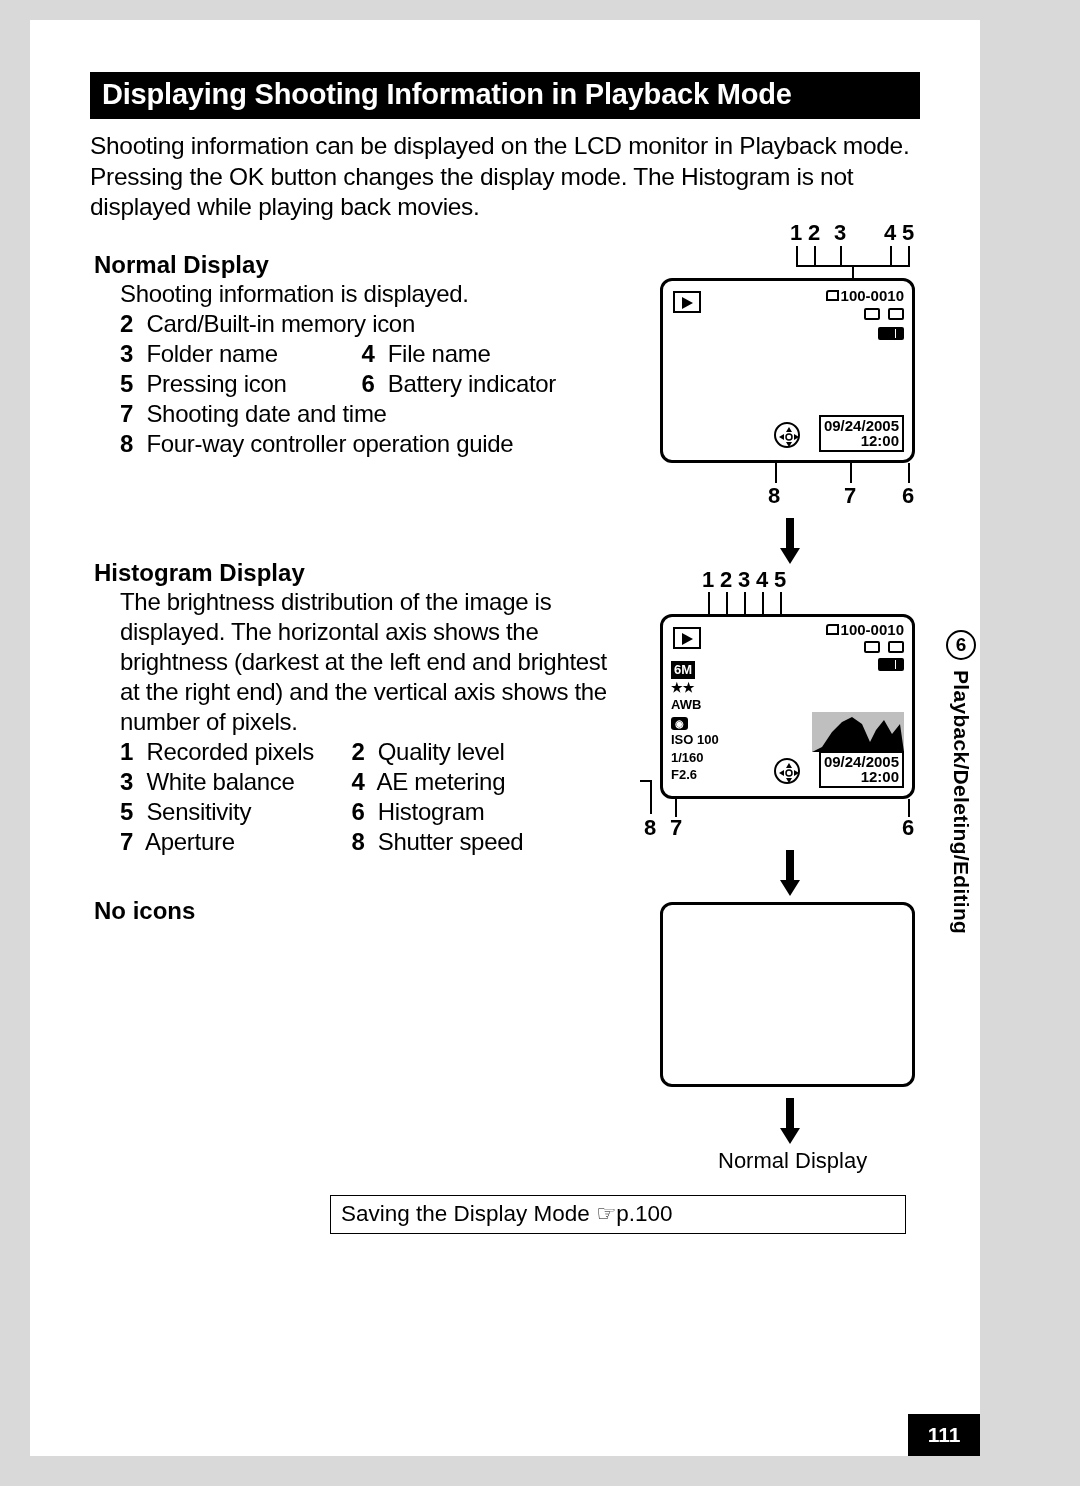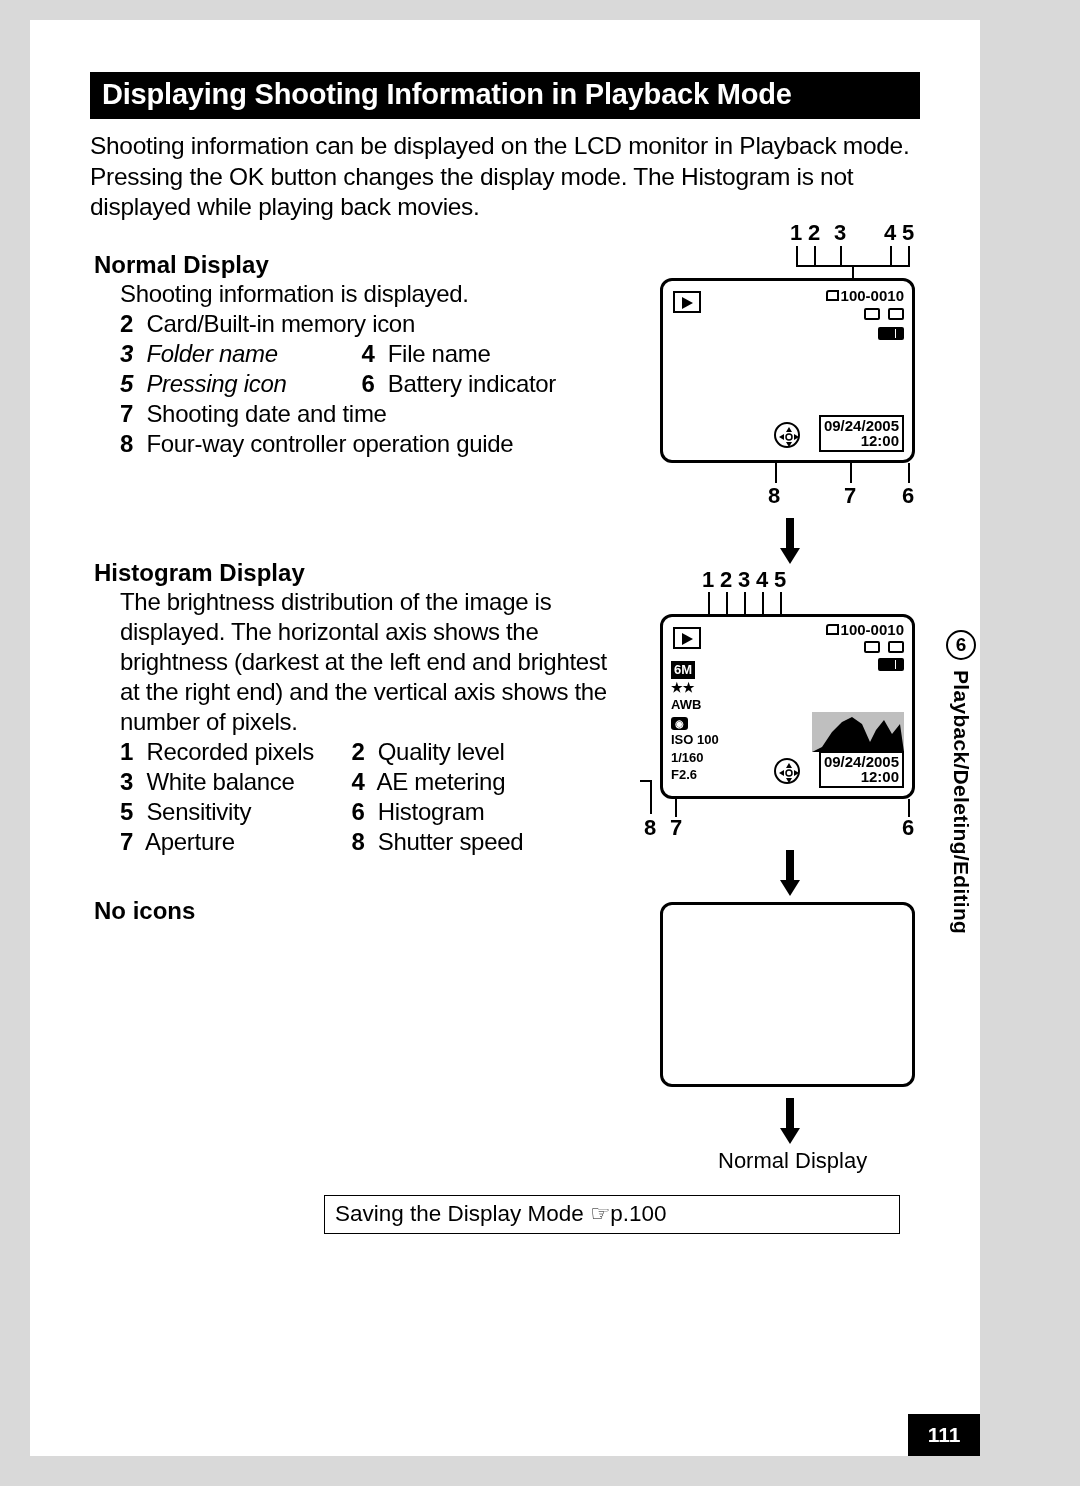--- a/index.html
+++ b/index.html
@@ -47,21 +47,21 @@
     margin-left: 4px;
   }
   .section-body {
     font-size: 24px;
     line-height: 1.25;
     margin-left: 30px;
     letter-spacing: -0.3px;
   }
   .list-row { white-space: nowrap; }
   .num { font-weight: bold; display: inline-block; width: 20px; }
-  .col2 { display: inline-block; width: 235px; font-style: italic; }
+  .col2 { display: inline-block; width: 235px; }
   .col2b { display: inline-block; width: 225px; }
 
   
   .lcd {
     position: absolute;
     border: 3px solid #000;
     border-radius: 12px;
     background: #fff;
     font-family: Arial, Helvetica, sans-serif;
   }
@@ -194,21 +194,21 @@
     background: #000;
     color: #fff;
     font-weight: bold;
     font-size: 21px;
     display: flex; align-items: center; justify-content: center;
   }
 
   
   .ref-box {
     position: absolute;
-    left: 294px;
+    left: 300px;
     width: 576px;
     border: 1.5px solid #000;
     font-size: 22.5px;
     padding: 4px 10px 6px;
   }
 
   .normal-display-label {
     position: absolute;
     font-size: 22px;
   }

